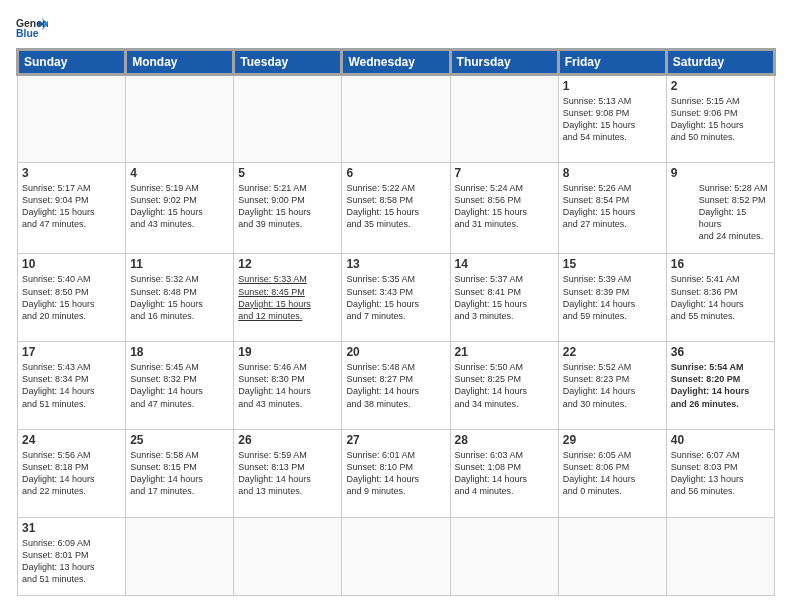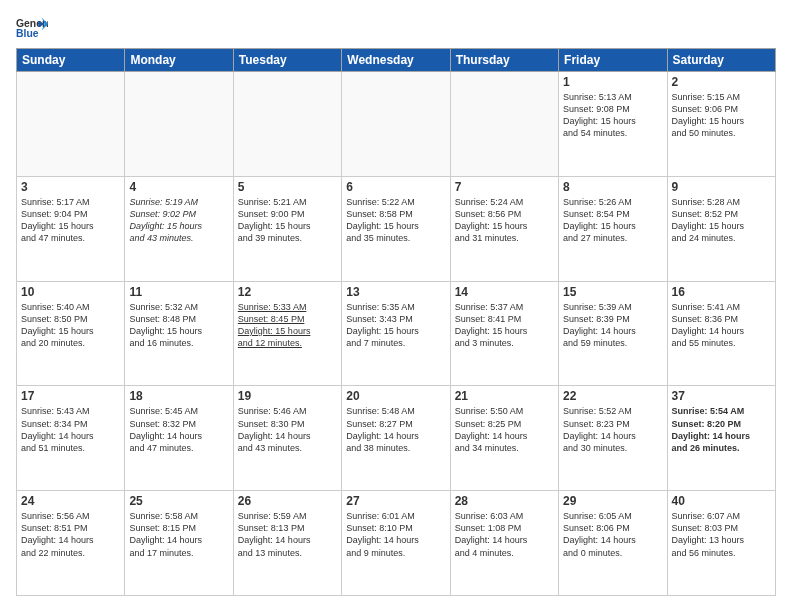--- a/index.html
+++ b/index.html
@@ -50,21 +50,21 @@
       border-collapse: collapse;
       width: 100%;
       table-layout: fixed;
     }
     .calendar th {
       background-color: #1a5aab;
       color: white;
       text-align: left;
       padding: 4px 5px;
       font-size: 12px;
-      border: 1px solid #a3a3a3;
+      border: 3px solid #a3a3a3;
     }
     .calendar td {
       border: 1px solid #ccc;
       vertical-align: top;
       padding: 3px 4px;
       font-size: 9.5px;
       color: #333;
       height: 80px;
     }
     .day-num {
@@ -141,21 +141,21 @@
         <tr>
           <td>
             <span class="day-num">3</span>
             <div class="cell-content" style="white-space: pre-line;">Sunrise: 5:17 AM
 Sunset: 9:04 PM
 Daylight: 15 hours
 and 47 minutes.</div>
           </td>
           <td>
             <span class="day-num">4</span>
-            <div class="cell-content" style="white-space: pre-line; font-style: italic;">Sunrise: 5:19 AM
+            <div class="cell-content" style="white-space: pre-line;">Sunrise: 5:19 AM
 Sunset: 9:02 PM
 Daylight: 15 hours
 and 43 minutes.</div>
           </td>
           <td>
             <span class="day-num">5</span>
             <div class="cell-content" style="white-space: pre-line;">Sunrise: 5:21 AM
 Sunset: 9:00 PM
 Daylight: 15 hours
 and 39 minutes.</div>
@@ -176,21 +176,21 @@
           </td>
           <td>
             <span class="day-num">8</span>
             <div class="cell-content" style="white-space: pre-line;">Sunrise: 5:26 AM
 Sunset: 8:54 PM
 Daylight: 15 hours
 and 27 minutes.</div>
           </td>
           <td>
             <span class="day-num">9</span>
-            <div class="cell-content" style="white-space: pre-line;">Sunrise: 5:28 AM
+            <div class="cell-content" style="white-space: pre-line; margin-left: 28px;">Sunrise: 5:28 AM
 Sunset: 8:52 PM
 Daylight: 15 hours
 and 24 minutes.</div>
           </td>
         </tr>
         <tr>
           <td>
             <span class="day-num">10</span>
             <div class="cell-content" style="white-space: pre-line;">Sunrise: 5:40 AM
 Sunset: 8:50 PM
@@ -277,32 +277,32 @@
 and 34 minutes.</div>
           </td>
           <td>
             <span class="day-num">22</span>
             <div class="cell-content" style="white-space: pre-line;">Sunrise: 5:52 AM
 Sunset: 8:23 PM
 Daylight: 14 hours
 and 30 minutes.</div>
           </td>
           <td>
-            <span class="day-num">37</span>
+            <span class="day-num">36</span>
             <div class="cell-content" style="white-space: pre-line; font-weight: bold;">Sunrise: 5:54 AM
 Sunset: 8:20 PM
 Daylight: 14 hours
 and 26 minutes.</div>
           </td>
         </tr>
         <tr>
           <td>
             <span class="day-num">24</span>
             <div class="cell-content" style="white-space: pre-line;">Sunrise: 5:56 AM
-Sunset: 8:51 PM
+Sunset: 8:18 PM
 Daylight: 14 hours
 and 22 minutes.</div>
           </td>
           <td>
             <span class="day-num">25</span>
             <div class="cell-content" style="white-space: pre-line;">Sunrise: 5:58 AM
 Sunset: 8:15 PM
 Daylight: 14 hours
 and 17 minutes.</div>
           </td>
@@ -335,15 +335,30 @@
 and 0 minutes.</div>
           </td>
           <td>
             <span class="day-num">40</span>
             <div class="cell-content" style="white-space: pre-line;">Sunrise: 6:07 AM
 Sunset: 8:03 PM
 Daylight: 13 hours
 and 56 minutes.</div>
           </td>
         </tr>
+        <tr class="last-row">
+          <td>
+            <span class="day-num">31</span>
+            <div class="cell-content" style="white-space: pre-line;">Sunrise: 6:09 AM
+Sunset: 8:01 PM
+Daylight: 13 hours
+and 51 minutes.</div>
+          </td>
+          <td class="empty-cell"></td>
+          <td class="empty-cell"></td>
+          <td class="empty-cell"></td>
+          <td class="empty-cell"></td>
+          <td class="empty-cell"></td>
+          <td class="empty-cell"></td>
+        </tr>
       </tbody>
   </table>
 </div>
 
 </body></html>

